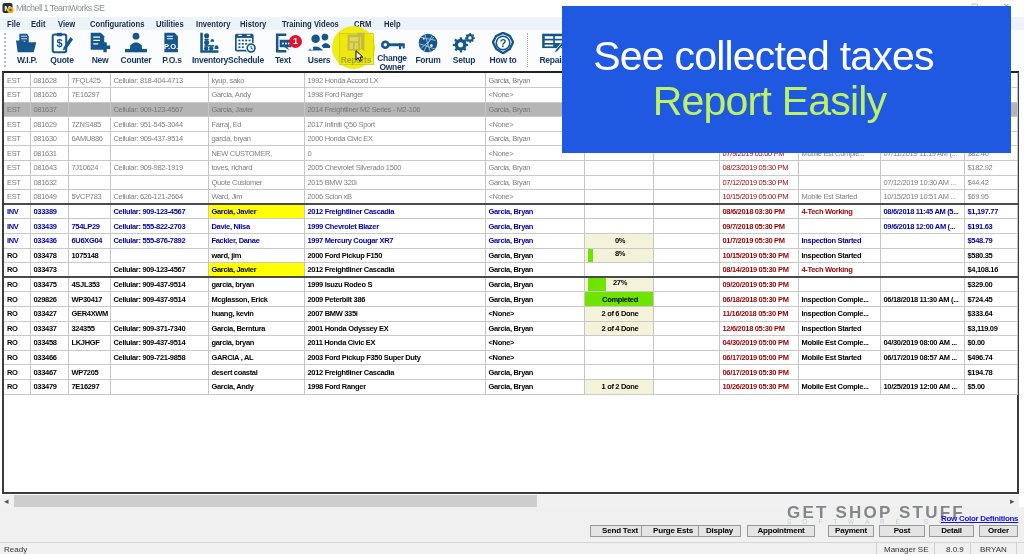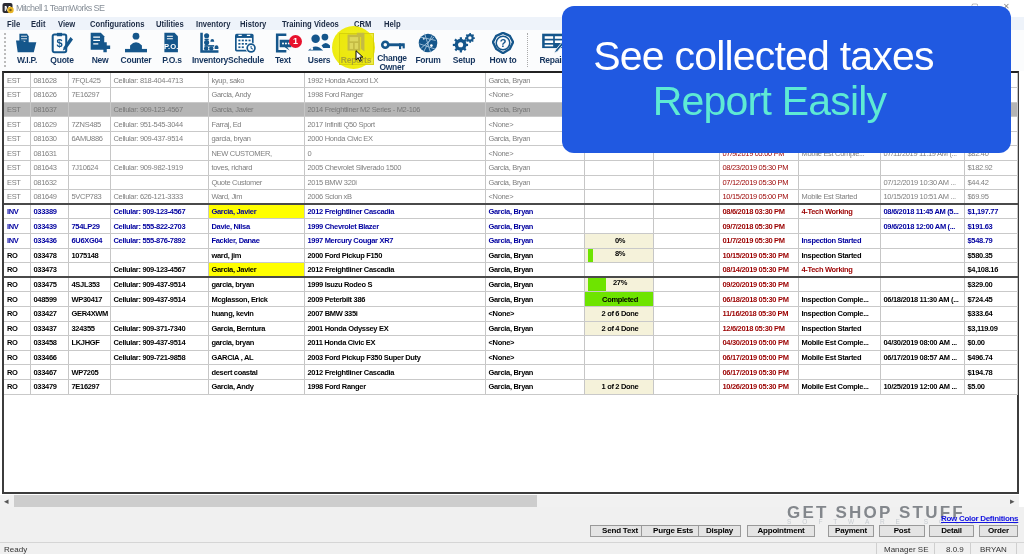--- a/index.html
+++ b/index.html
@@ -34,23 +34,23 @@
 .sarr { position:absolute; top:1px; font-size:9px; color:#555; }
 #bottomarea { position:absolute; left:0; top:507px; width:1024px; height:47px; background:#f0f0f0; }
 #watermark { position:absolute; left:787px; top:503px; font-size:17px; font-weight:bold; color:#83878c; letter-spacing:2.2px; }
 #watermark2 { position:absolute; left:787px; top:518px; font-size:6.5px; color:#c6cbd0; letter-spacing:4.6px; }
 #rcd { position:absolute; left:941px; top:514px; font-size:8px; letter-spacing:-0.3px; color:#1414e0; text-decoration:underline; font-weight:bold; }
 .btn { position:absolute; top:525px; height:12px; background:#e4e4e4; border:1px solid #999; font-size:8px; font-weight:bold; letter-spacing:-0.2px; color:#000; text-align:center; line-height:10px; }
 #statusbar { position:absolute; left:0; top:542px; width:1024px; height:12px; background:#f0f0f0; border-top:1px solid #d5d5d5; }
 #statusbar span { position:absolute; font-size:8px; color:#333; top:2px; }
 .sep { position:absolute; top:0; width:1px; height:12px; background:#cfcfcf; }
 
-#bluebox { position:absolute; left:562px; top:6px; width:449px; height:147px; background:#2059e1; z-index:50;border-radius:12px; }
+#bluebox { position:absolute; left:562px; top:6px; width:449px; height:147px; background:#2059e1; z-index:50; }
 #bluebox .l1 { text-align:center; color:#fff; font-size:41px; letter-spacing:-0.8px; margin-top:27px; }
-#bluebox .l2 { text-align:center; color:#5eead4; font-size:41px; letter-spacing:-0.8px; margin-top:-2px;padding-left:12px; }
+#bluebox .l2 { text-align:center; color:#bef264; font-size:41px; letter-spacing:-0.8px; margin-top:-2px;padding-left:12px; }
 #ycircle { position:absolute; left:332px; top:26px; width:43px; height:43px; border-radius:50%; background:radial-gradient(circle, #f6f343 0%, #efee18 55%, #eae600 100%); z-index:40; }
 #ysquare { position:absolute; left:339px; top:33px; width:35px; height:32px; background:rgba(234,230,10,0.75); border:1px solid rgba(210,205,10,0.8); z-index:40; }
 #cursor { position:absolute; left:355px; top:50px; z-index:45; }
 #winbtns { position:absolute; left:965px; top:2px; font-size:8px; color:#888; z-index:10; }
 </style>
 </head>
 <body>
 <div id="titlebar">
   <svg width="12" height="12" style="position:absolute;left:2px;top:2px">
       <rect x="0.5" y="1" width="10" height="10" rx="2" fill="#2b2b33"></rect>
@@ -387,21 +387,21 @@
           <td></td>
           <td class="red">07/12/2019 05:30 PM</td>
           <td></td>
           <td>07/12/2019 10:30 AM ...</td>
           <td>$44.42</td>
         </tr>
 <tr class="est">
           <td>EST</td>
           <td>081649</td>
           <td>5VCP783</td>
-          <td>Cellular: 626-121-3333</td>
+          <td>Cellular: 626-121-2664</td>
           <td>Ward, Jim</td>
           <td>2006 Scion xB</td>
           <td>&lt;None&gt;</td>
           <td></td>
           <td></td>
           <td class="red">10/15/2019 05:00 PM</td>
           <td>Mobile Est Started</td>
           <td>10/15/2019 10:51 AM ...</td>
           <td>$69.95</td>
         </tr>
@@ -500,21 +500,21 @@
             </div>
           </td>
           <td></td>
           <td class="red">09/20/2019 05:30 PM</td>
           <td></td>
           <td></td>
           <td>$329.00</td>
         </tr>
 <tr class="ro">
           <td>RO</td>
-          <td>048599</td>
+          <td>029826</td>
           <td>WP30417</td>
           <td>Cellular: 909-437-9514</td>
           <td>Mcglasson, Erick</td>
           <td>2009 Peterbilt 386</td>
           <td>Garcia, Bryan</td>
           <td class="grn">Completed</td>
           <td></td>
           <td class="red">06/18/2018 05:30 PM</td>
           <td>Inspection Comple...</td>
           <td>06/18/2018 11:30 AM (...</td>

